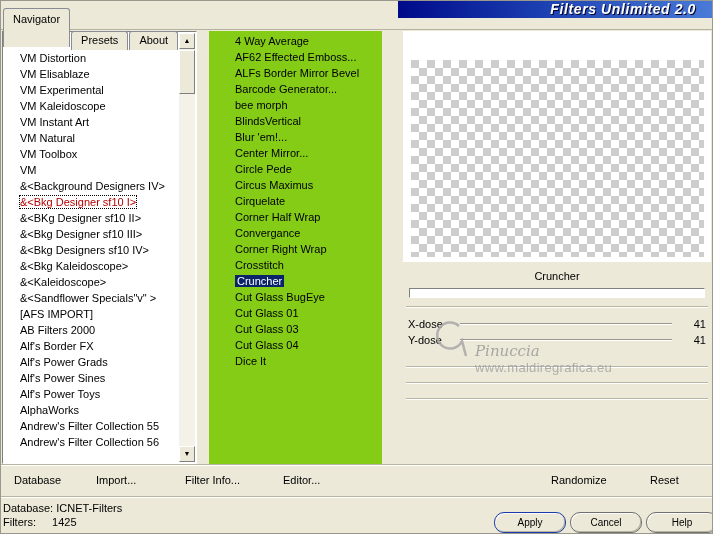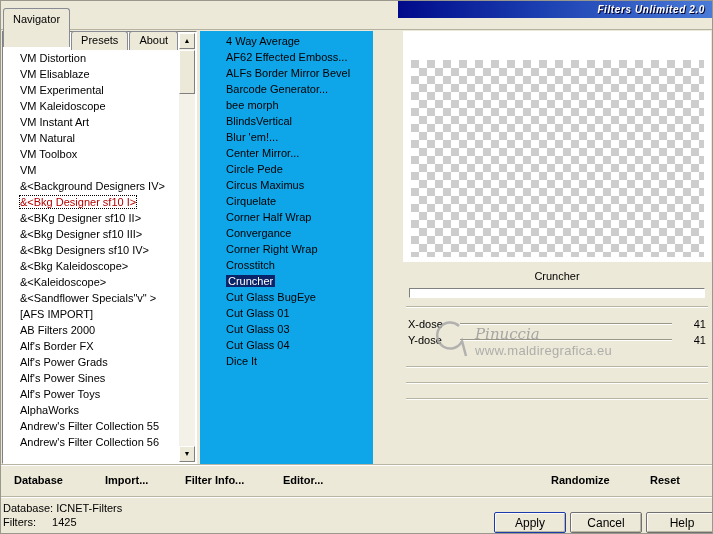--- a/index.html
+++ b/index.html
@@ -3,36 +3,36 @@
 <meta charset="utf-8">
 <style>
   *{box-sizing:border-box;margin:0;padding:0}
   html,body{width:713px;height:534px}
   body{position:relative;background:#ece9d8;font-family:"Liberation Sans",sans-serif;font-size:11px;color:#000;overflow:hidden}
   .frame{position:absolute;inset:0;border:1px solid #9a988c;pointer-events:none;z-index:50}
 
   
   .title{position:absolute;left:398px;right:0;top:0;height:18px;
     background:linear-gradient(90deg,#000a8a 0%,#1b3fb0 45%,#4a7bd8 100%);
-    display:flex;align-items:center;justify-content:flex-end;padding-right:8px;
-    color:#fff;font-style:italic;font-weight:bold;font-size:10px;letter-spacing:.6px;
+    display:flex;align-items:center;justify-content:flex-end;padding-right:17px;
+    color:#fff;font-style:italic;font-weight:bold;font-size:14px;letter-spacing:.6px;
     text-shadow:1px 1px 0 #00002a}
 
   
   .tabs{position:absolute;left:3px;top:8px;height:22px;z-index:3}
   .tab{display:inline-block;vertical-align:bottom;height:19px;line-height:17px;padding:0 9px;
     background:#ece9d8;border:1px solid #898c95;border-bottom:none;border-radius:3px 3px 0 0;
     margin-right:1px;position:relative;top:3px}
   .tab.active{height:39px;line-height:20px;top:0;z-index:4}
   .tab-baseline{position:absolute;left:0;right:0;top:29px;height:1px;background:#fff;border-top:1px solid #b5b2a1;z-index:2}
 
   
   .left-panel{position:absolute;left:2px;top:31px;width:195px;height:433px;background:#fff;
     border:1px solid;border-color:#808080 #fff #fff #808080}
-  .mid-panel{position:absolute;left:200px;top:31px;width:173px;height:433px;background:#0ea5e9;overflow:hidden}
+  .mid-panel{position:absolute;left:209px;top:31px;width:173px;height:433px;background:#84cc16;overflow:hidden}
   .right-panel{position:absolute;left:403px;top:31px;width:308px;height:433px}
 
   .list{position:absolute;left:1px;top:2px;right:17px;bottom:1px;overflow:hidden}
   .mid-panel .list{right:1px;left:10px}
   .row{height:16px;line-height:16px;padding-left:16px;white-space:nowrap;overflow:hidden}
   .cat-sel{color:#b40000;outline:1px dotted #000}
   .fil-sel{background:#0a246a;color:#fff;padding:0 2px}
 
   
   .scrollbar{position:absolute;top:1px;right:1px;bottom:1px;width:16px;background:#f3f1e8}
@@ -57,39 +57,39 @@
   .groove{position:absolute;left:3px;right:3px;height:2px;border-top:1px solid #b8b4a2;border-bottom:1px solid #fff}
   .g0{top:44px}.g1{top:104px}.g2{top:120px}.g3{top:136px}
   .param-rows{position:absolute;left:5px;right:5px;top:54px}
   .param-row{display:flex;align-items:center;height:16px}
   .param-label{width:50px}
   .param-track{flex:1;height:2px;border-top:1px solid #9a968a;border-bottom:1px solid #fff;margin:0 8px 0 2px}
   .param-value{width:26px;text-align:right}
 
   
   .watermark{position:absolute;left:26px;top:58px;display:flex;align-items:flex-start;z-index:3;opacity:.85}
-  .wm-text{margin-left:2px;margin-top:5px}
+  .wm-text{margin-left:2px;margin-top:22px}
   .wm-name{font-family:"DejaVu Serif",serif;font-style:italic;font-size:15px;color:#9a9a9a}
   .wm-url{font-size:13px;color:#a3a3a3;letter-spacing:.3px}
 
   
   .action-bar{position:absolute;left:0;right:0;top:464px;height:32px;
     border-top:1px solid #b8b4a2;box-shadow:inset 0 1px 0 #fff}
-  .action{position:absolute;top:9px;font-weight:bold;cursor:default}
+  .action{position:absolute;top:9px;font-weight:normal;cursor:default}
 
   
   .status-bar{position:absolute;left:0;right:0;top:496px;height:38px;
     border-top:1px solid #b8b4a2;box-shadow:inset 0 1px 0 #fff}
   .status-line{position:absolute;left:3px;white-space:nowrap}
   .sl1{top:5px}.sl2{top:19px}
   .status-label{display:inline-block;min-width:46px}
 
   .btn{position:absolute;top:15px;width:72px;height:21px;background:#ece9d8;
-    font-family:"Liberation Sans",sans-serif;font-size:12px;color:#000;
-    border:1px solid #707070;border-radius:2px;
+    font-family:"Liberation Sans",sans-serif;font-size:10px;color:#000;
+    border:1px solid #707070;border-radius:10px;
     box-shadow:inset 1px 1px 0 #fbfaf7,inset -1px -1px 0 #b8b4a2;cursor:default}
   .btn-apply{left:494px;border-color:#1c3aa9}
   .btn-cancel{left:570px}
   .btn-help{left:646px}
 </style>
 </head>
 <body>
 
 <div class="frame"></div>
 
@@ -189,21 +189,21 @@
       <div class="wm-text">
         <div class="wm-name">Pinuccia</div>
         <div class="wm-url">www.maldiregrafica.eu</div>
       </div>
     </div>
   </div>
 </div>
 
 <div class="action-bar">
     <span class="action" style="left: 14px;">Database</span>
-    <span class="action" style="left: 105px;">Import...</span>
+    <span class="action" style="left: 96px;">Import...</span>
     <span class="action" style="left: 185px;">Filter Info...</span>
     <span class="action" style="left: 283px;">Editor...</span>
     <span class="action" style="left: 551px;">Randomize</span>
     <span class="action" style="left: 650px;">Reset</span>
   </div>
 
 <div class="status-bar">
   <div class="status-line sl1">
     <span class="status-label">Database:</span>
     <span>ICNET-Filters</span>

